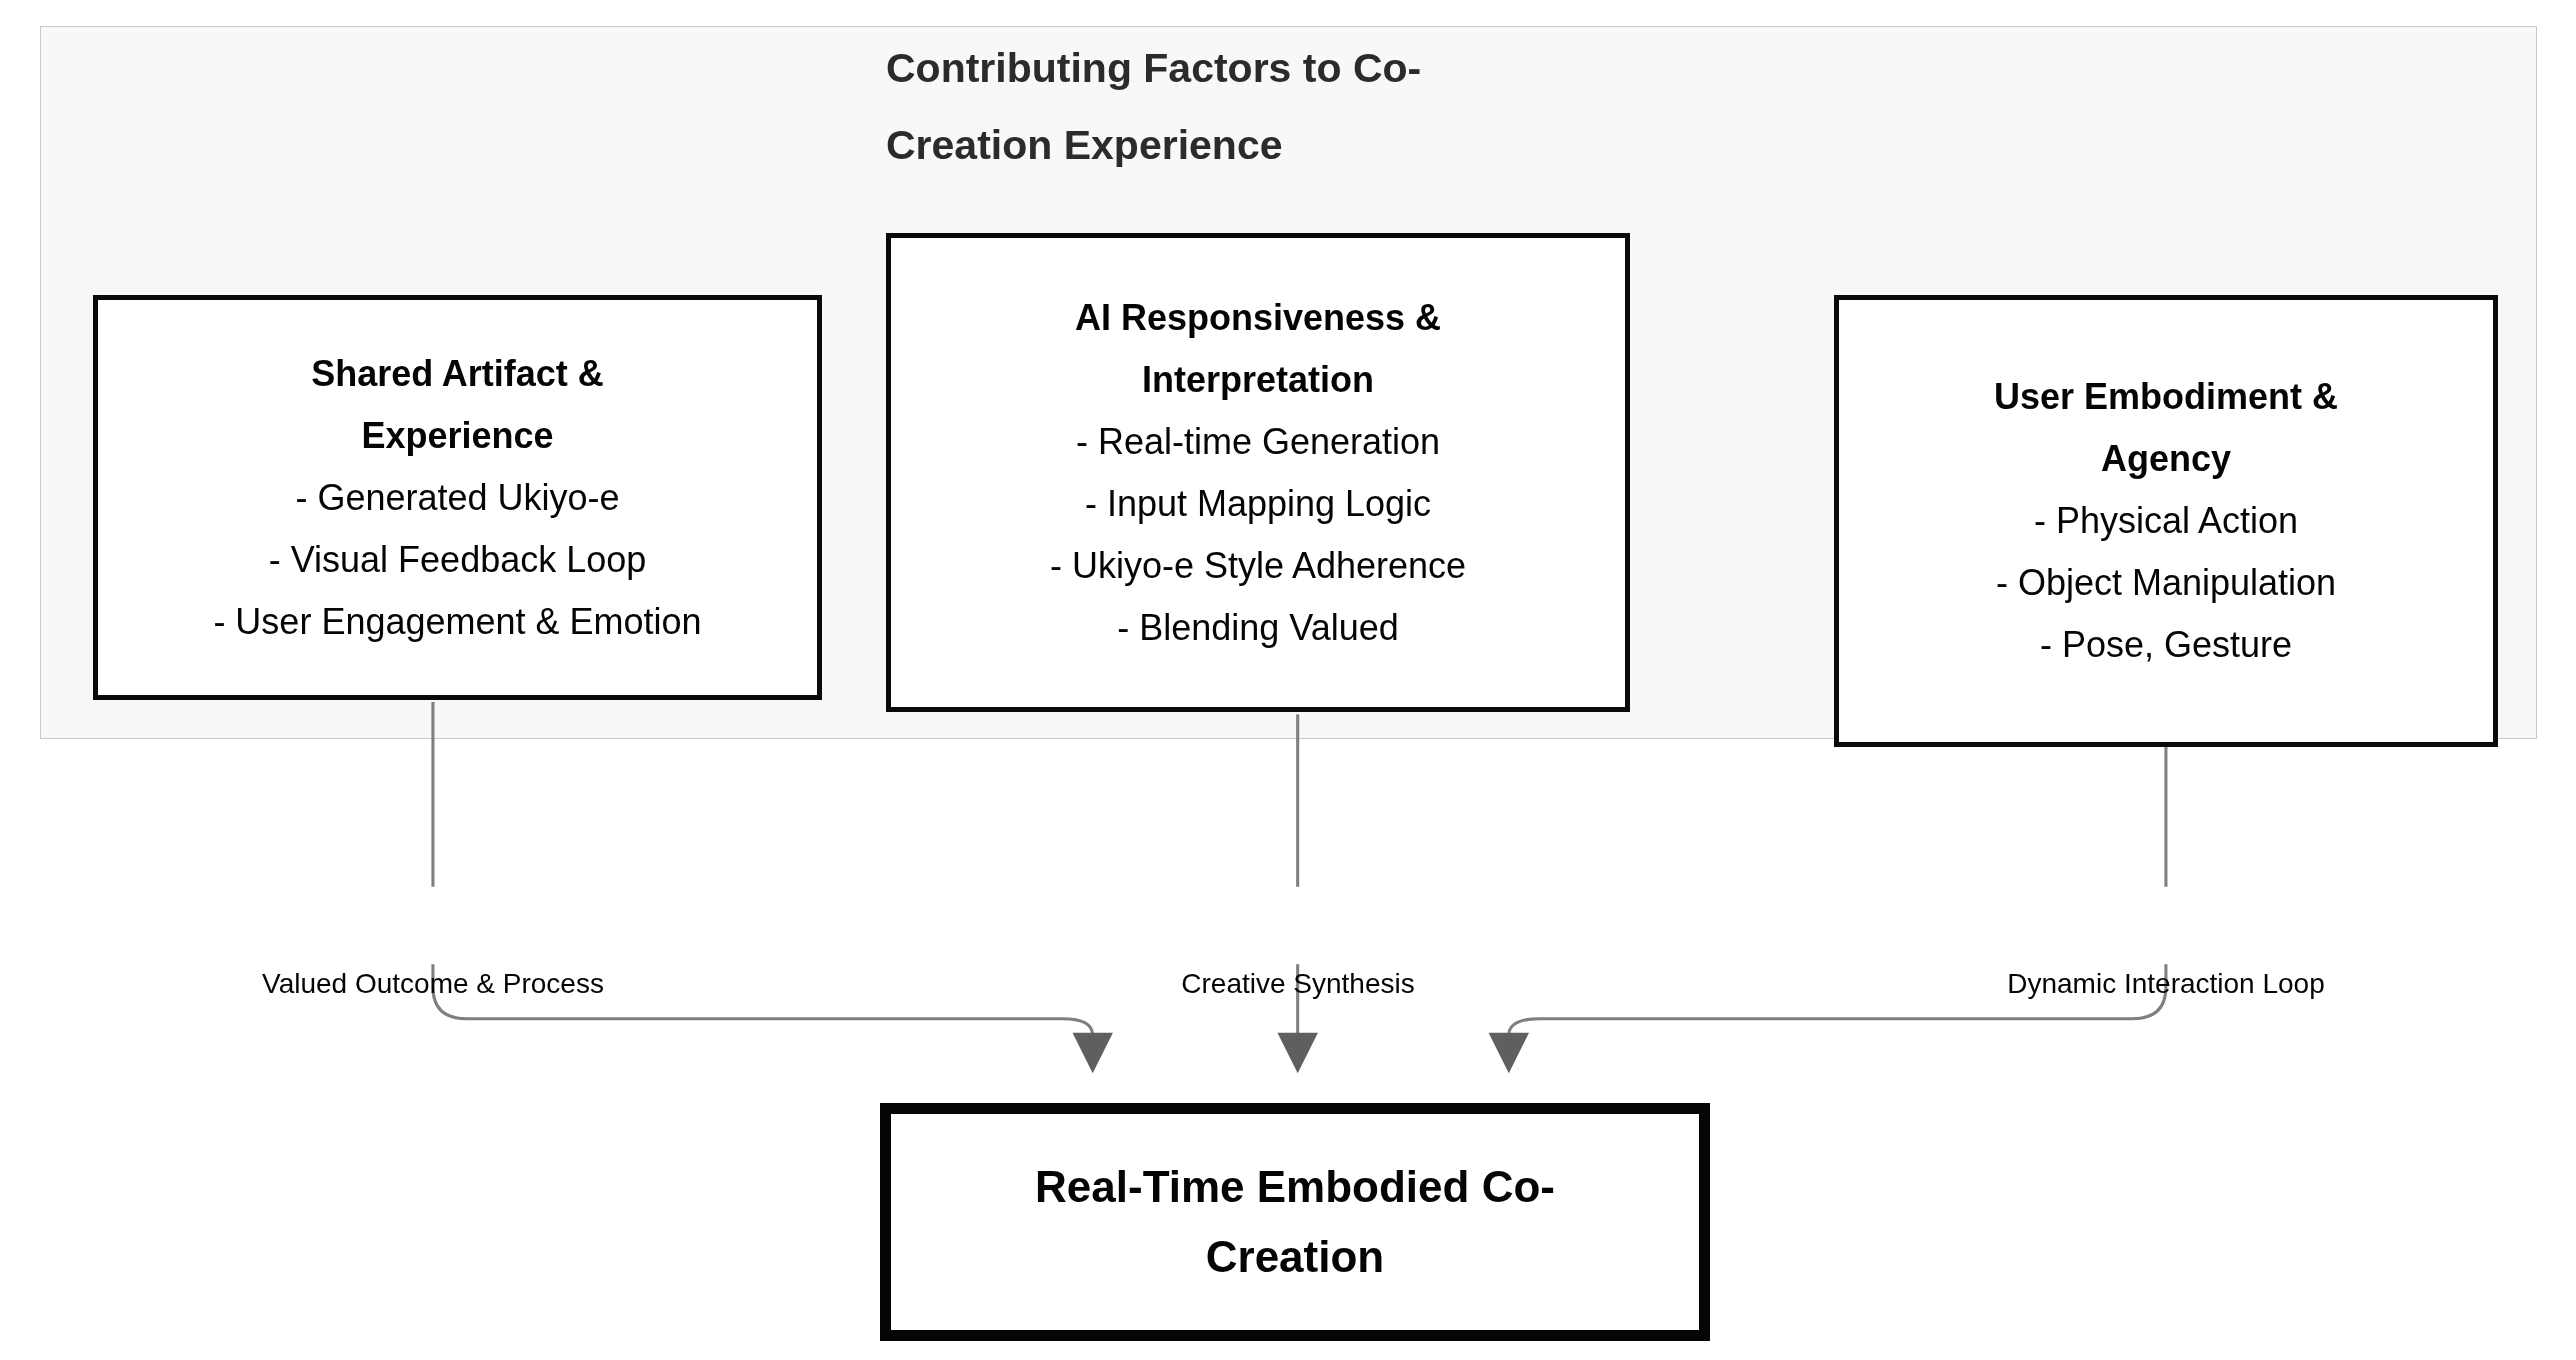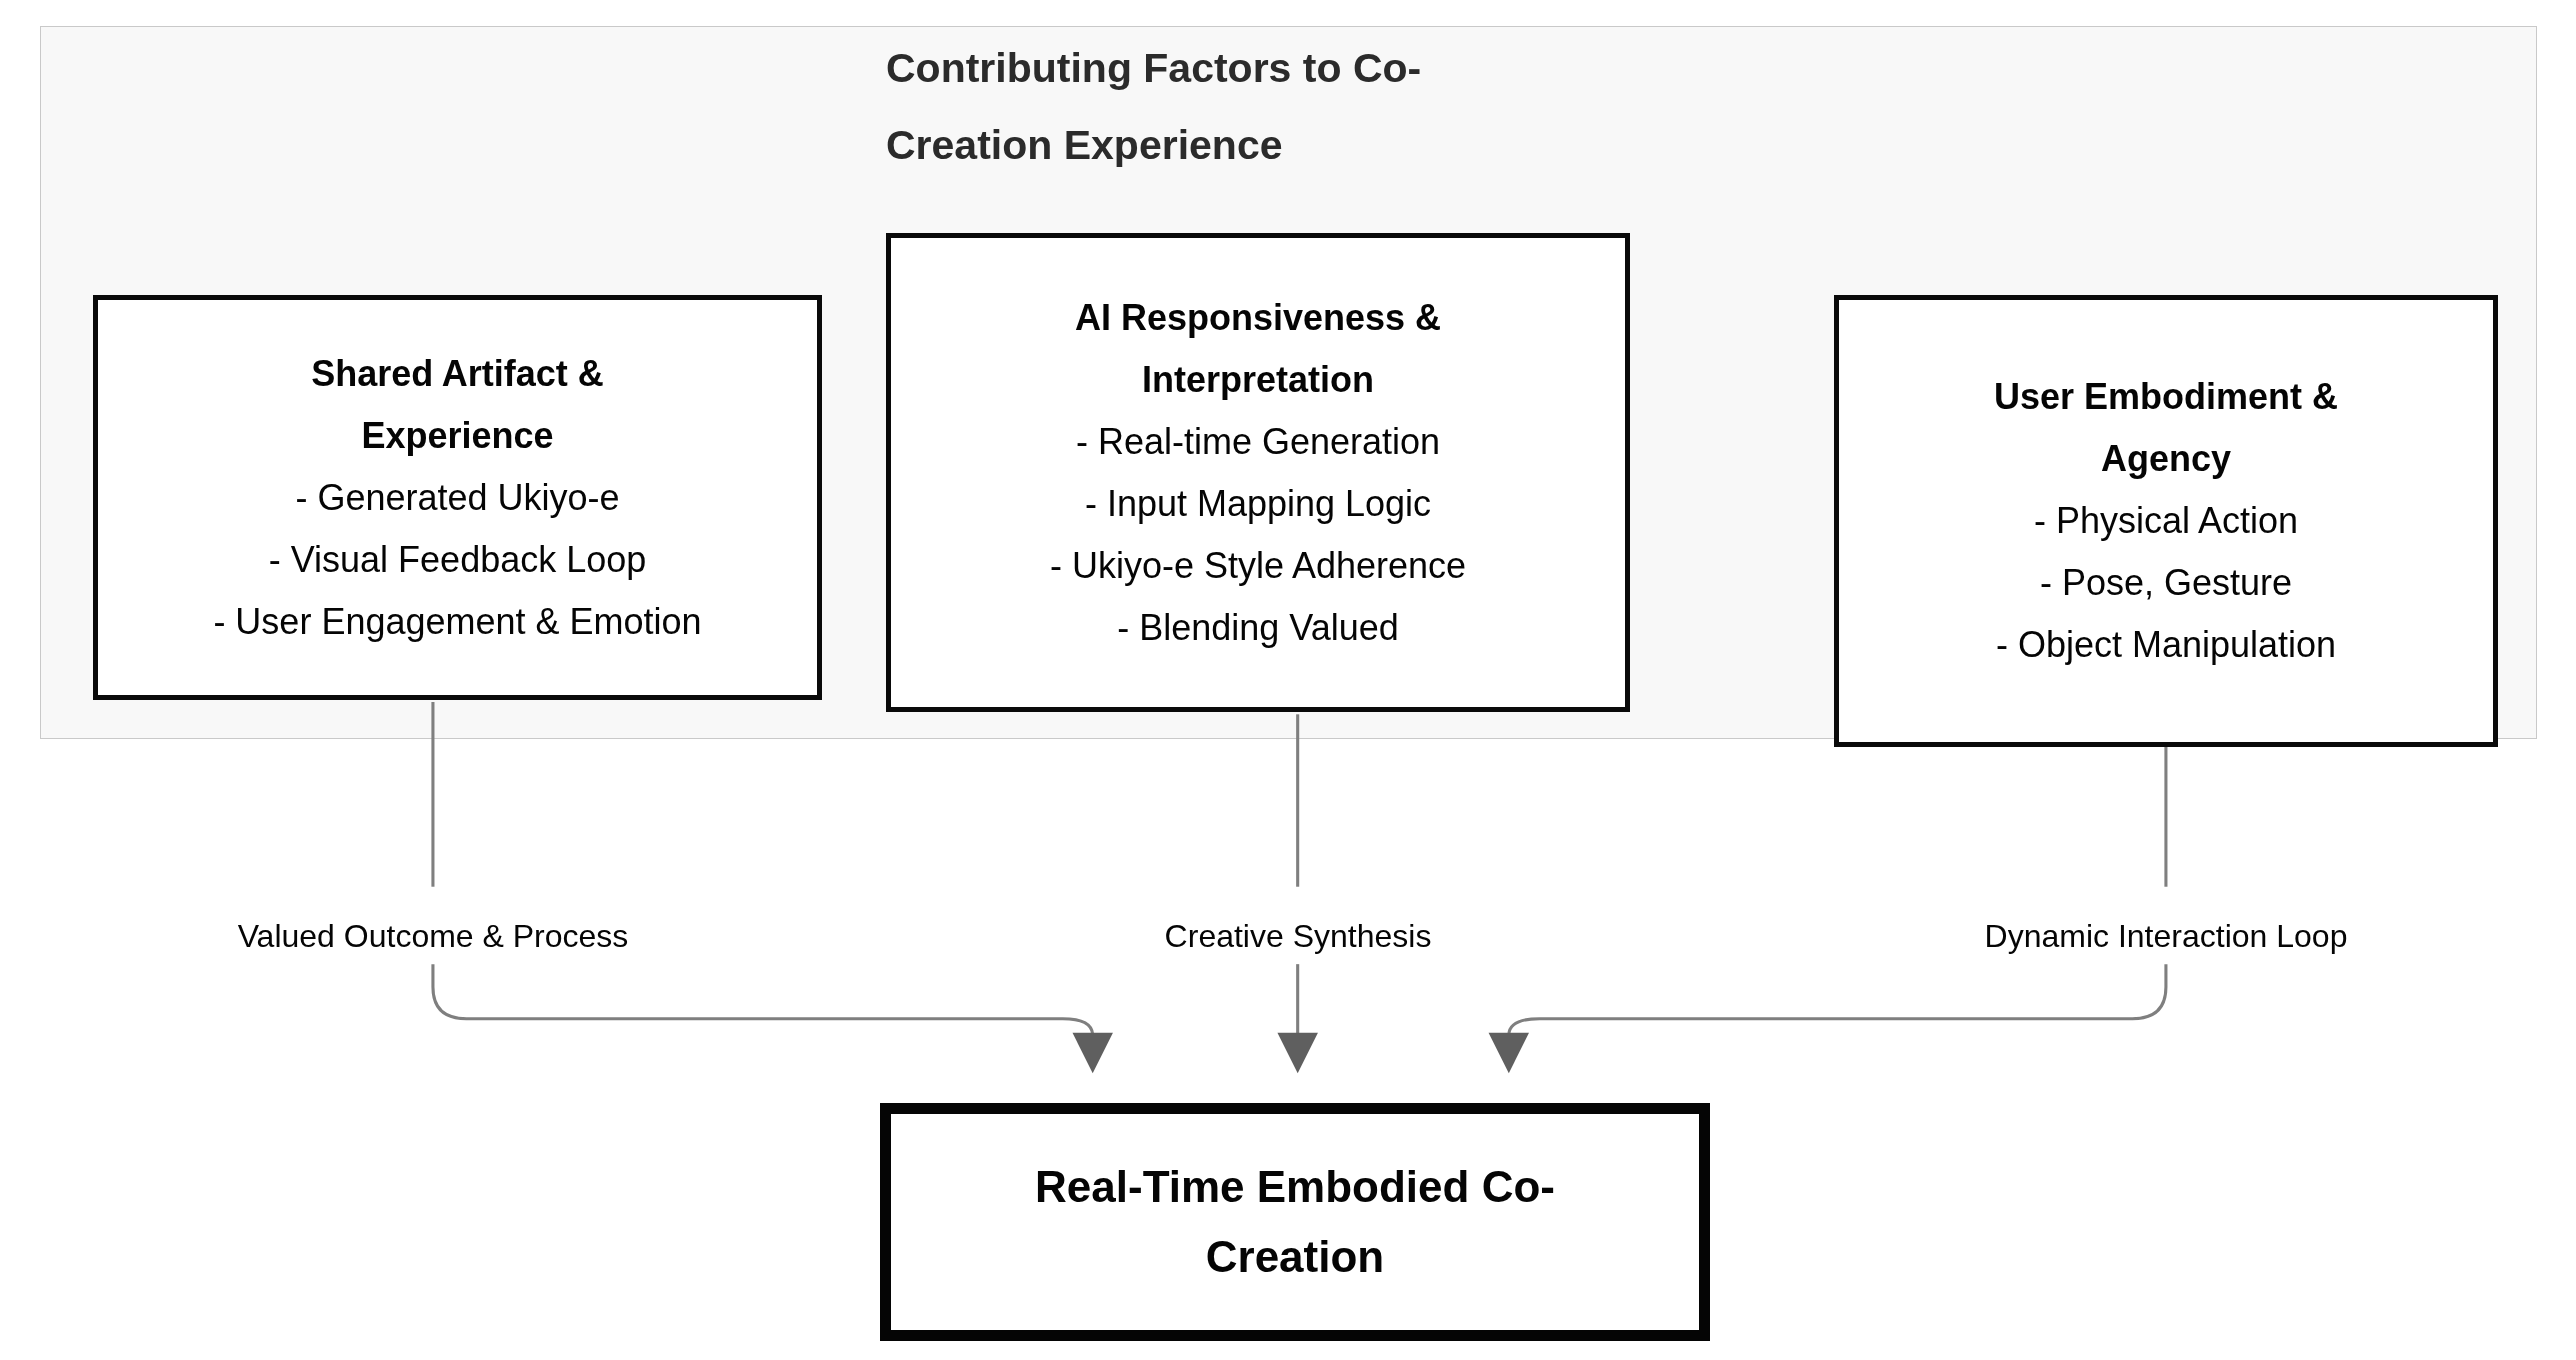--- a/index.html
+++ b/index.html
@@ -55,24 +55,24 @@
   .box-right  { left: 1834px; top: 295px; width: 664px; height: 452px; }
   .box-line {
     font-size: 36px;
     line-height: 62px;
     white-space: nowrap;
   }
   .box-line.bold { font-weight: bold; }
   
   .edge-label {
     position: absolute;
-    top: 911px;
+    top: 958px;
     width: 792px;
     text-align: center;
-    font-size: 32px;
+    font-size: 28px;
     line-height: 51px;
     color: #050505;
     white-space: nowrap;
   }
   .label-left  { left: 37px; }
   .label-mid   { left: 902px; }
   .label-right { left: 1770px; }
   
   .result-box {
     position: absolute;
@@ -146,22 +146,22 @@
     <div class="box-line">- Real-time Generation</div>
     <div class="box-line">- Input Mapping Logic</div>
     <div class="box-line">- Ukiyo-e Style Adherence</div>
     <div class="box-line">- Blending Valued</div>
   </div>
 
   <div class="factor-box box-right">
     <div class="box-line bold">User Embodiment &amp;</div>
     <div class="box-line bold">Agency</div>
     <div class="box-line">- Physical Action</div>
+    <div class="box-line">- Object Manipulation</div>
     <div class="box-line">- Pose, Gesture</div>
-    <div class="box-line">- Object Manipulation</div>
   </div>
 
   <div class="edge-label label-left">Valued Outcome &amp; Process</div>
   <div class="edge-label label-mid">Creative Synthesis</div>
   <div class="edge-label label-right">Dynamic Interaction Loop</div>
 
   <div class="result-box">
     <div class="result-line">Real-Time Embodied Co-</div>
     <div class="result-line">Creation</div>
   </div>

